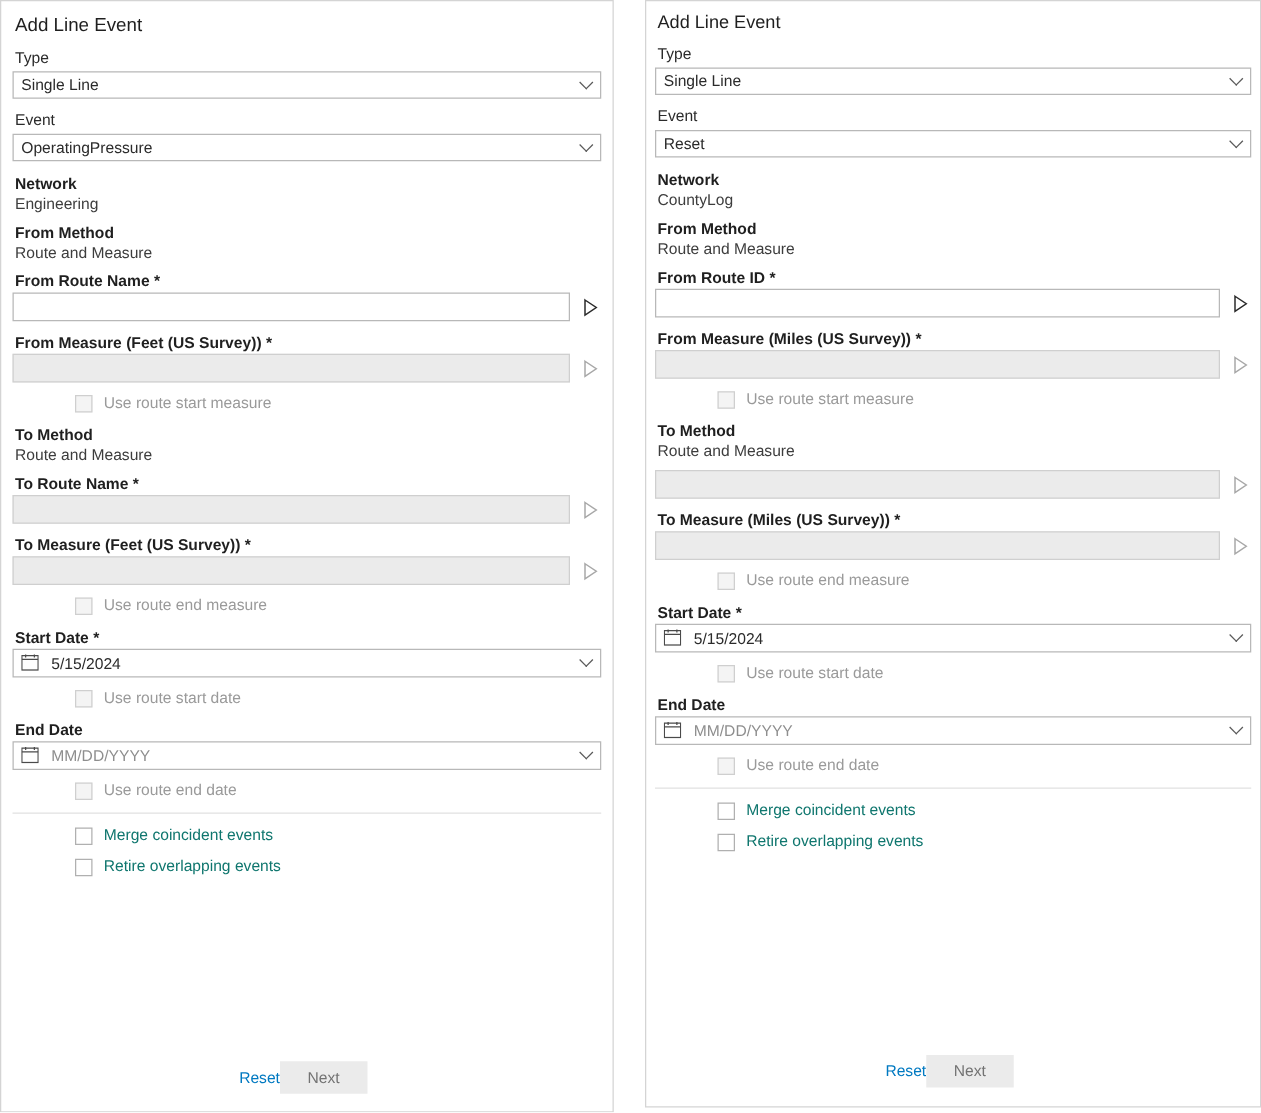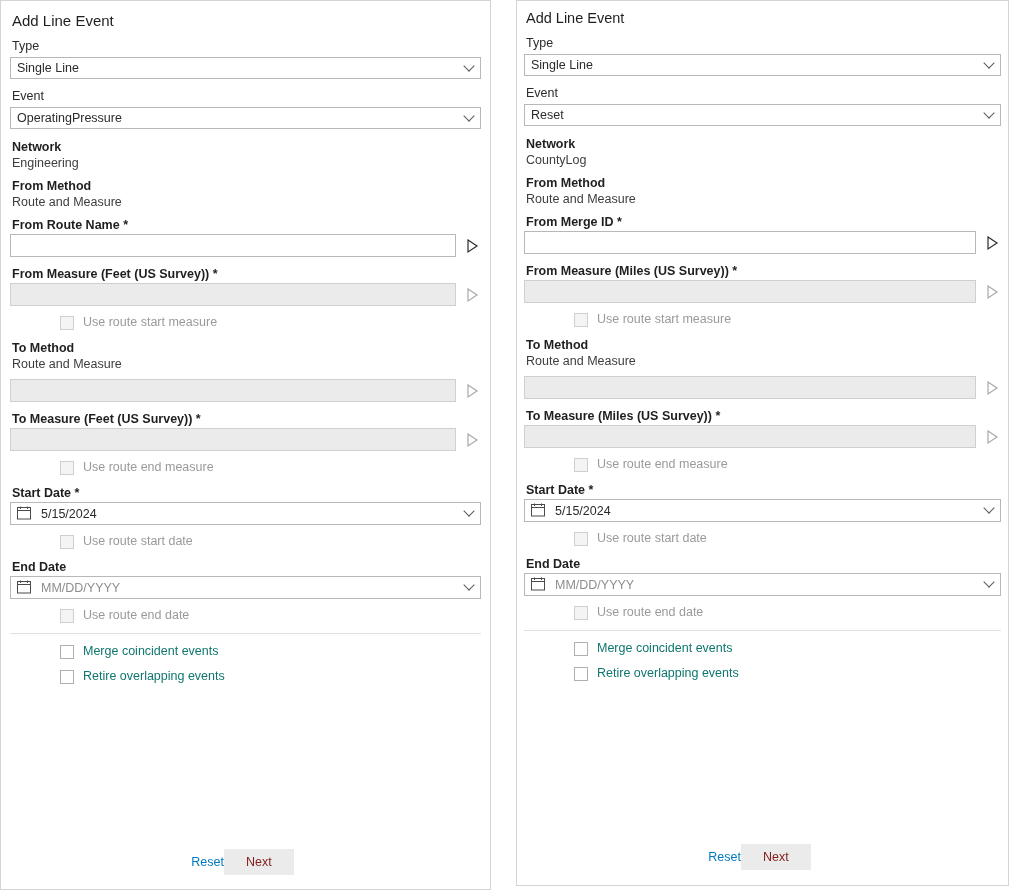--- a/index.html
+++ b/index.html
@@ -217,21 +217,21 @@
   .panel-left .footer { bottom: 16px; padding-right: 8px; }
   .panel-right .footer { bottom: 17px; padding-right: 8px; }
   .link {
     font-size: 12.5px;
     color: #0079c1;
     cursor: pointer;
     text-decoration: none;
   }
   .next-btn {
     background: #ebebeb;
-    color: #7f1d1d;
+    color: #737373;
     border: none;
     font-size: 12.5px;
     padding: 6px 22px;
     font-family: "Liberation Sans", sans-serif;
     min-width: 62px;
     text-align: center;
   }
 </style>
 </head>
 <body>
@@ -282,20 +282,21 @@
       </div>
 
       <div class="check-row">
         <span class="check-box dim"></span>
         <span class="check-label dim">Use route start measure</span>
       </div>
 
       <div class="label-bold">To Method</div>
       <div class="readonly-value">Route and Measure</div>
 
+      <div class="label-bold">To Route Name *</div>
       <div class="field-row">
         <input class="text-input disabled" type="text" disabled="" value="" style="">
         <span class="play-btn">
           <svg width="18" height="18" viewBox="0 0 18 18">
               <polygon points="5,3 14,9 5,15" fill="none" stroke="#a8a8a8" stroke-width="1.2"></polygon>
             </svg>
         </span>
       </div>
 
       <div class="label-bold">To Measure (Feet (US Survey)) *</div>
@@ -386,21 +387,21 @@
         <div class="select-box">Reset</div>
         <span class="chev"></span>
       </div>
 
       <div class="label-bold">Network</div>
       <div class="readonly-value">CountyLog</div>
 
       <div class="label-bold">From Method</div>
       <div class="readonly-value">Route and Measure</div>
 
-      <div class="label-bold">From Merge ID *</div>
+      <div class="label-bold">From Route ID *</div>
       <div class="field-row">
         <input class="text-input" type="text" value="" style="">
         <span class="play-btn">
           <svg width="18" height="18" viewBox="0 0 18 18">
               <polygon points="5,3 14,9 5,15" fill="none" stroke="#2b2b2b" stroke-width="1.2"></polygon>
             </svg>
         </span>
       </div>
 
       <div class="label-bold">From Measure (Miles (US Survey)) *</div>

